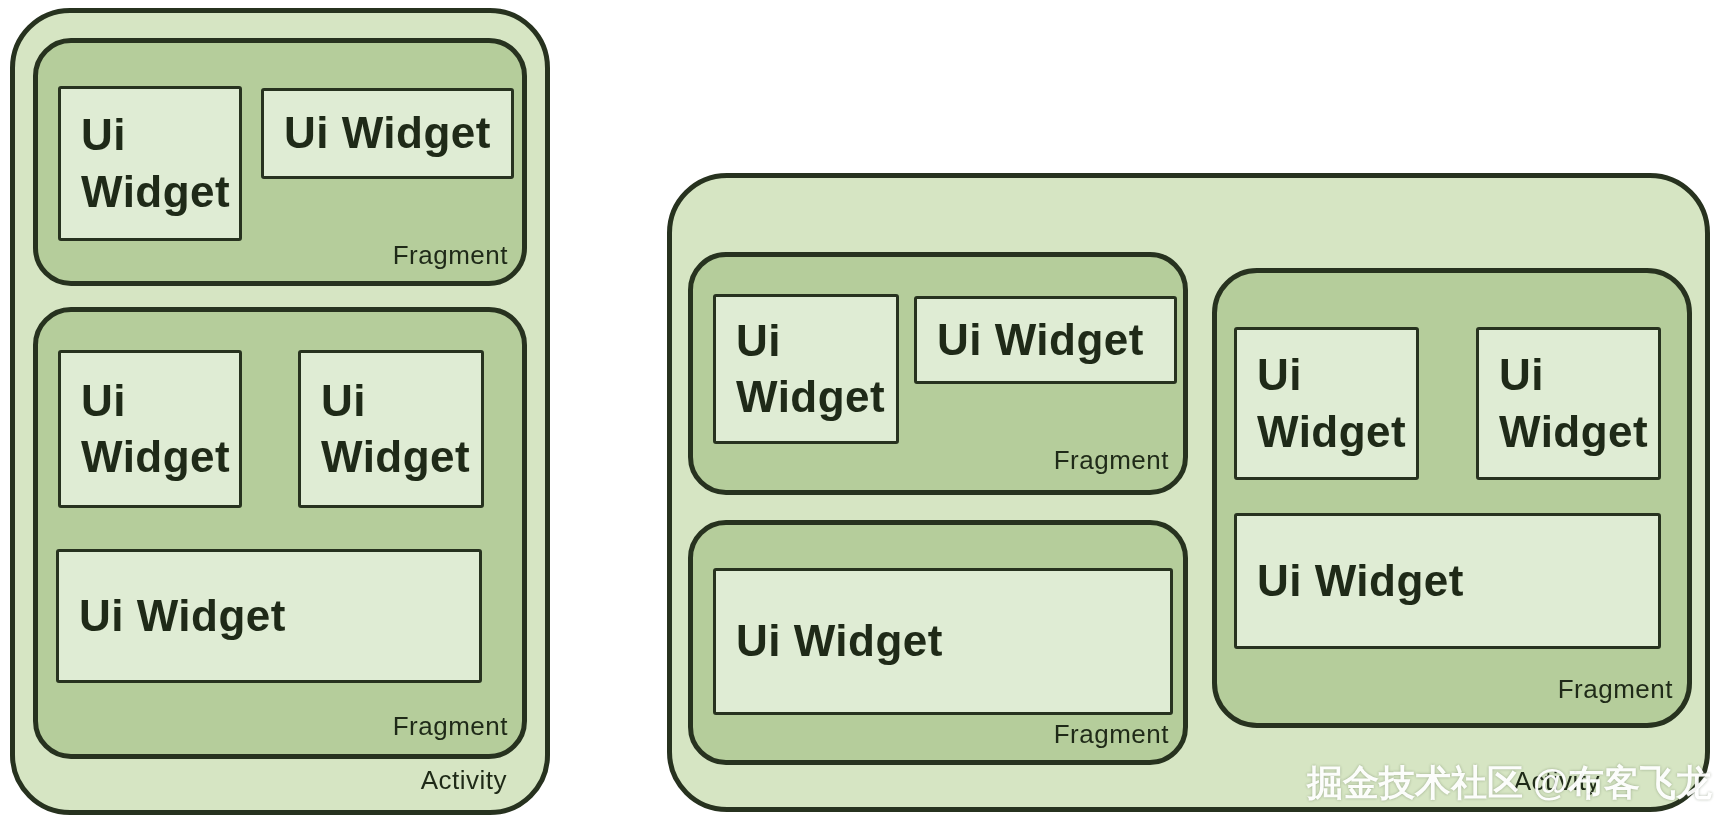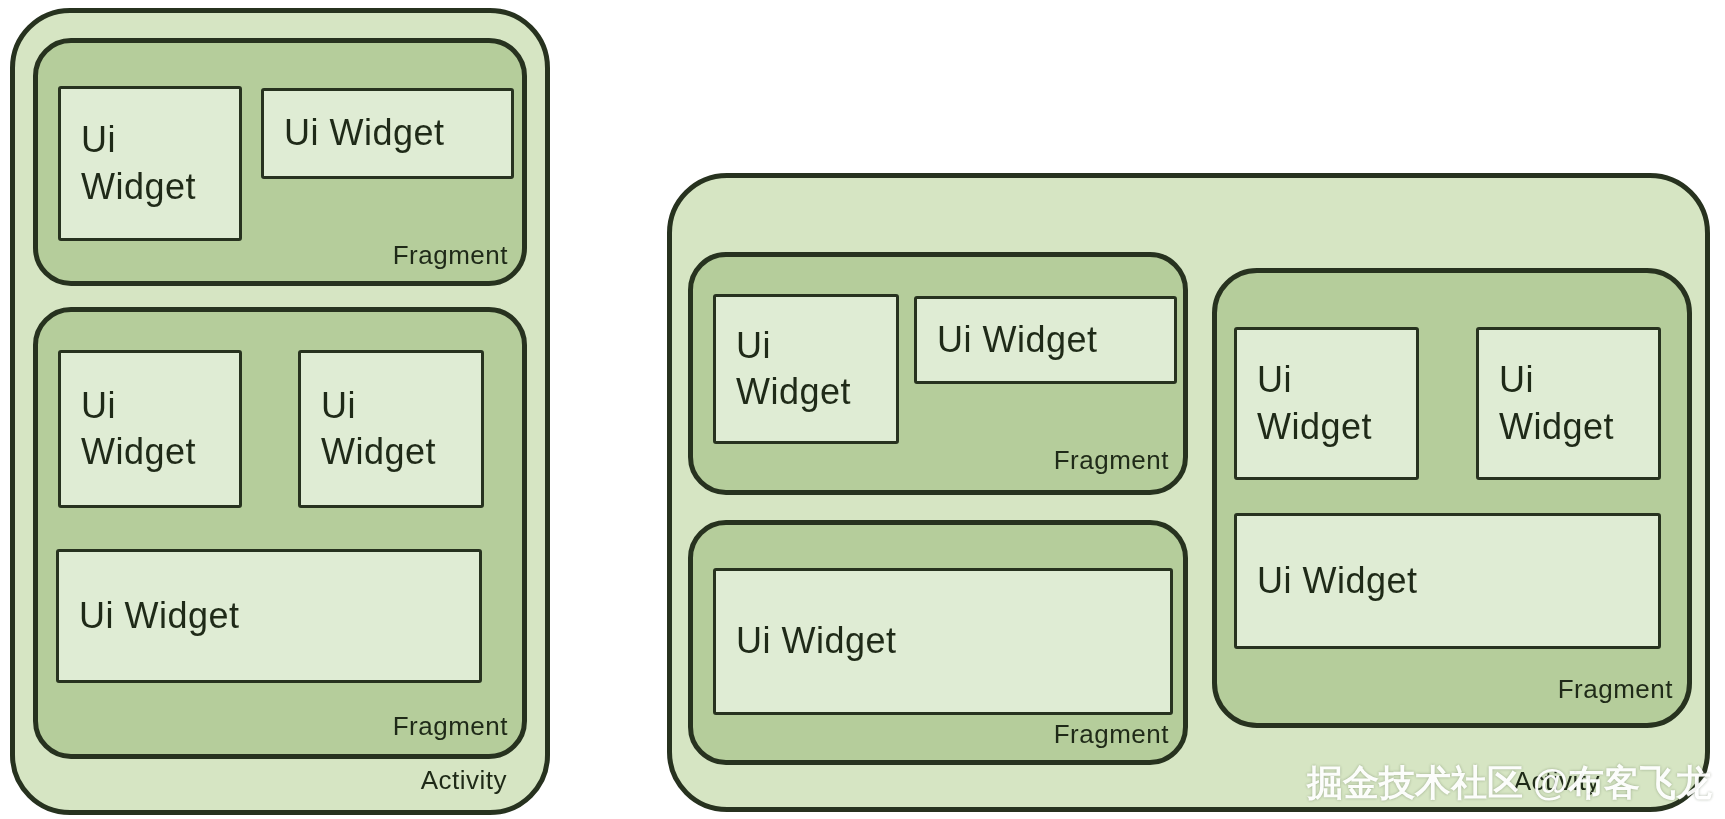--- a/index.html
+++ b/index.html
@@ -36,24 +36,25 @@
   .widget {
     position: absolute;
     background: var(--widget-fill);
     border: 3px solid var(--border-color);
     border-radius: 3px;
     display: flex;
     align-items: center;
     padding-left: 20px;
   }
   .wtext {
-    font-size: 36px;
+    font-size: 44px;
     line-height: 1.28;
     color: var(--text-color);
     letter-spacing: 0.5px;
+    font-weight: bold;
   }
   .narrow { display: inline-block; width: 132px; }
   .frame-label {
     position: absolute;
     font-size: 26px;
     color: var(--text-color);
     letter-spacing: 0.5px;
     white-space: nowrap;
   }
   .watermark {

